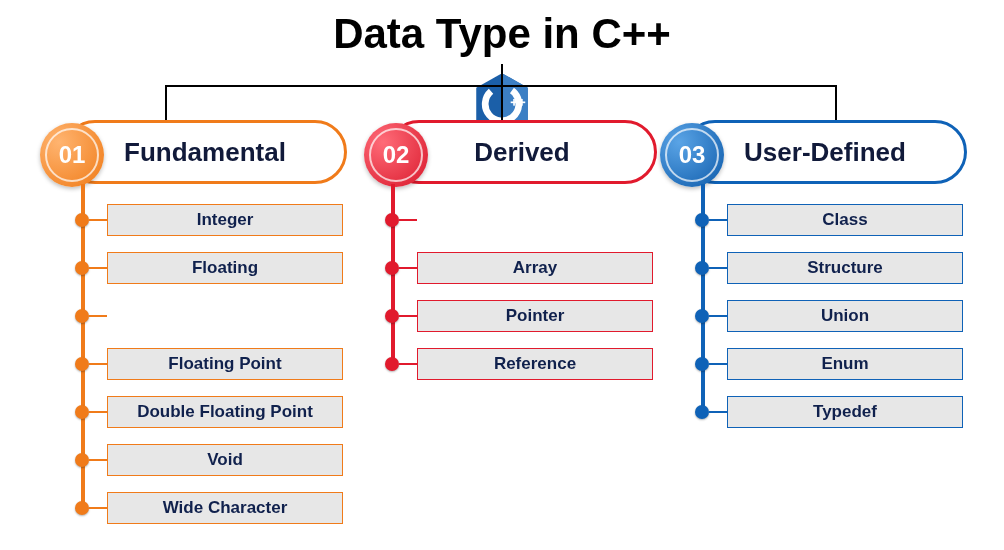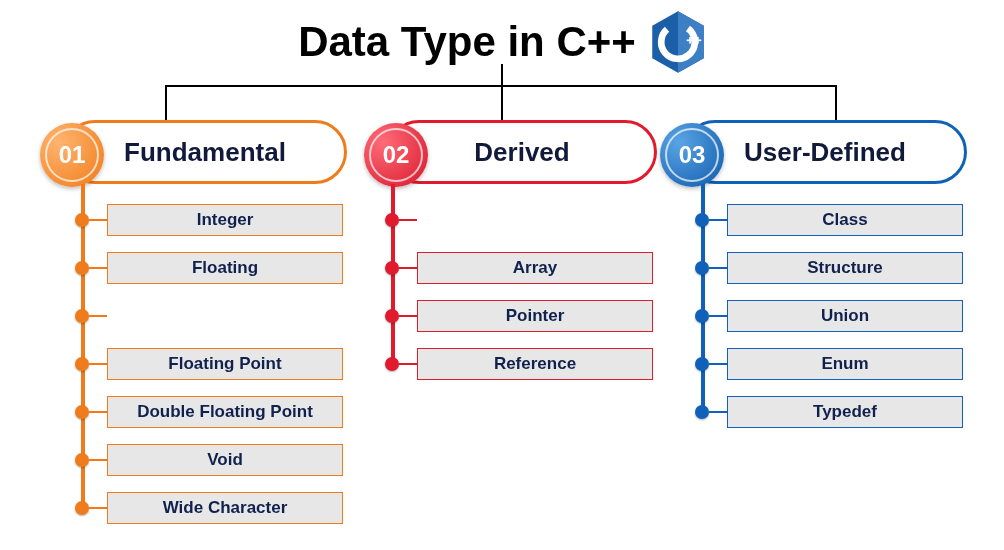--- a/index.html
+++ b/index.html
@@ -18,20 +18,21 @@
     width: 100%;
     text-align: center;
   }
   .title {
     display: inline-flex;
     align-items: center;
     gap: 14px;
     font-size: 42px;
     font-weight: 900;
     color: #000;
+    flex-direction: column;
   }
   .cpp-logo {
     width: 56px;
     height: 64px;
   }
   
   .connector {
     position: absolute;
     background: #000;
   }

